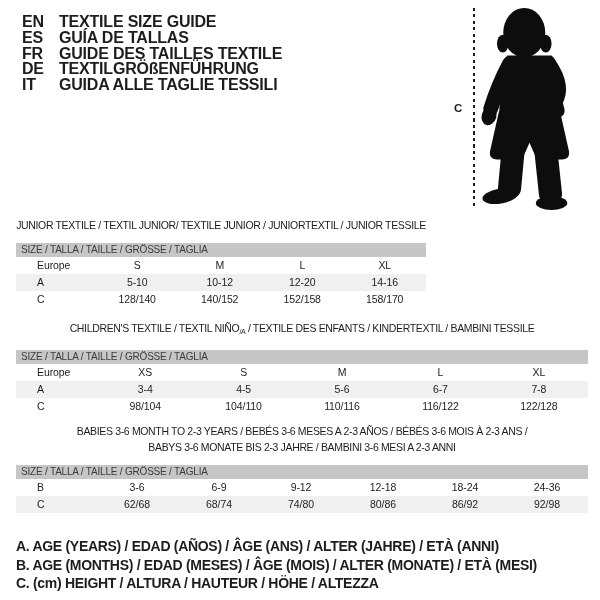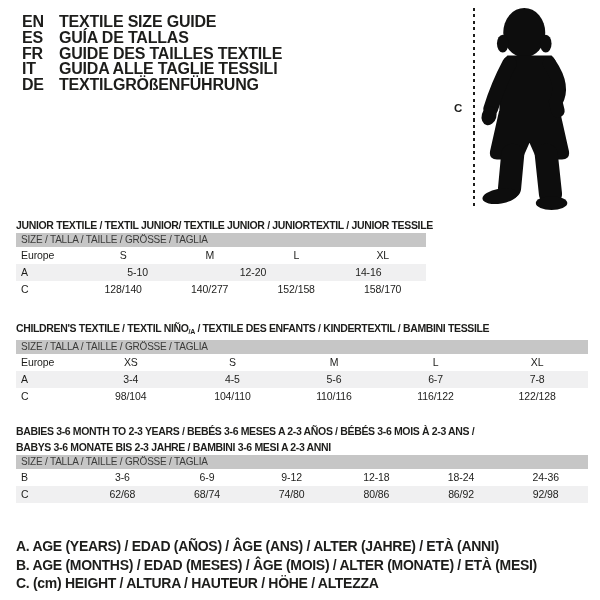--- a/index.html
+++ b/index.html
@@ -20,29 +20,29 @@
     background:repeating-linear-gradient(to bottom,#1d1d1b 0 3px, transparent 3px 6.5px);
   }
   .measure-label { position:absolute; left:454px; top:102px; font-size:11.5px; font-weight:bold; }
   .baby-svg { position:absolute; left:477px; top:0px; }
 
   
   .size-table { position:absolute; left:16px; }
   .tbl-0 { top:217px; width:410px; }
   .tbl-1 { top:320px; width:572px; }
   .tbl-2 { top:423px; width:572px; }
-  .tbl-title { font-weight:bold; font-size:10.5px; letter-spacing:-0.35px; line-height:16px; white-space:nowrap; }
+  .tbl-title { font-weight:normal; font-size:10.5px; letter-spacing:-0.35px; line-height:16px; white-space:nowrap;text-align:center; }
   .tbl-title .sub { font-size:7px; vertical-align:-2px; }
   .size-bar {
-    background:#c6c6c6; height:14px; line-height:14px;
+    margin-top:10px; background:#c6c6c6; height:14px; line-height:14px;
     font-size:10px; padding-left:5px; color:#3b3b3a; letter-spacing:-0.2px;
   }
   .t-row { display:flex; height:17px; line-height:17px; font-size:10.5px; letter-spacing:-0.1px; }
   .t-row.shaded { background:#f0f0f1; }
-  .row-label { flex:0 0 64px; width:64px; padding-left:5px; box-sizing:border-box; text-align:left; }
+  .row-label { flex:0 0 64px; width:64px; padding-left:5px; box-sizing:border-box; text-align:left;margin-left:16px; }
   .row-cell { flex:1; text-align:center; }
 
   
   .footnotes { position:absolute; left:16px; top:537px; }
   .footnote { font-weight:bold; font-size:14px; letter-spacing:-0.3px; line-height:18.6px; white-space:nowrap; }
 </style>
 </head>
 <body>
 
 <div class="page">
@@ -54,26 +54,26 @@
       </div>
       <div class="lang-row">
         <span class="lang-code">ES</span>
         <span>GUÍA DE TALLAS</span>
       </div>
       <div class="lang-row">
         <span class="lang-code">FR</span>
         <span>GUIDE DES TAILLES TEXTILE</span>
       </div>
       <div class="lang-row">
+        <span class="lang-code">DE</span>
+        <span>TEXTILGRÖßENFÜHRUNG</span>
+      </div>
+      <div class="lang-row">
         <span class="lang-code">IT</span>
         <span>GUIDA ALLE TAGLIE TESSILI</span>
-      </div>
-      <div class="lang-row">
-        <span class="lang-code">DE</span>
-        <span>TEXTILGRÖßENFÜHRUNG</span>
       </div>
     </div>
 
   <div class="measure-line"></div>
   <div class="measure-label">C</div>
 
   <svg class="baby-svg" width="126" height="213" viewBox="0 0 120 215" preserveAspectRatio="none">
     <g fill="#0d0d0d" stroke="none">
       <ellipse cx="45" cy="33" rx="20" ry="25"></ellipse>
       <ellipse cx="24.5" cy="44" rx="5.5" ry="9"></ellipse>
@@ -99,27 +99,28 @@
         <div class="t-row">
           <div class="row-label">Europe</div>
           <div class="row-cell">S</div>
           <div class="row-cell">M</div>
           <div class="row-cell">L</div>
           <div class="row-cell">XL</div>
         </div>
         <div class="t-row shaded">
           <div class="row-label">A</div>
           <div class="row-cell">5-10</div>
+          <div class="row-cell">10-12</div>
           <div class="row-cell">12-20</div>
           <div class="row-cell">14-16</div>
         </div>
         <div class="t-row">
           <div class="row-label">C</div>
           <div class="row-cell">128/140</div>
-          <div class="row-cell">140/277</div>
+          <div class="row-cell">140/152</div>
           <div class="row-cell">152/158</div>
           <div class="row-cell">158/170</div>
         </div>
       </div>
       <div class="size-table tbl-1">
         <div class="tbl-title">
           <div><span>CHILDREN'S TEXTILE / TEXTIL NIÑO</span><span class="sub">/A</span><span> / TEXTILE DES ENFANTS / KINDERTEXTIL / BAMBINI TESSILE</span></div>
         </div>
         <div class="size-bar">SIZE / TALLA / TAILLE / GRÖSSE / TAGLIA</div>
         <div class="t-row">

